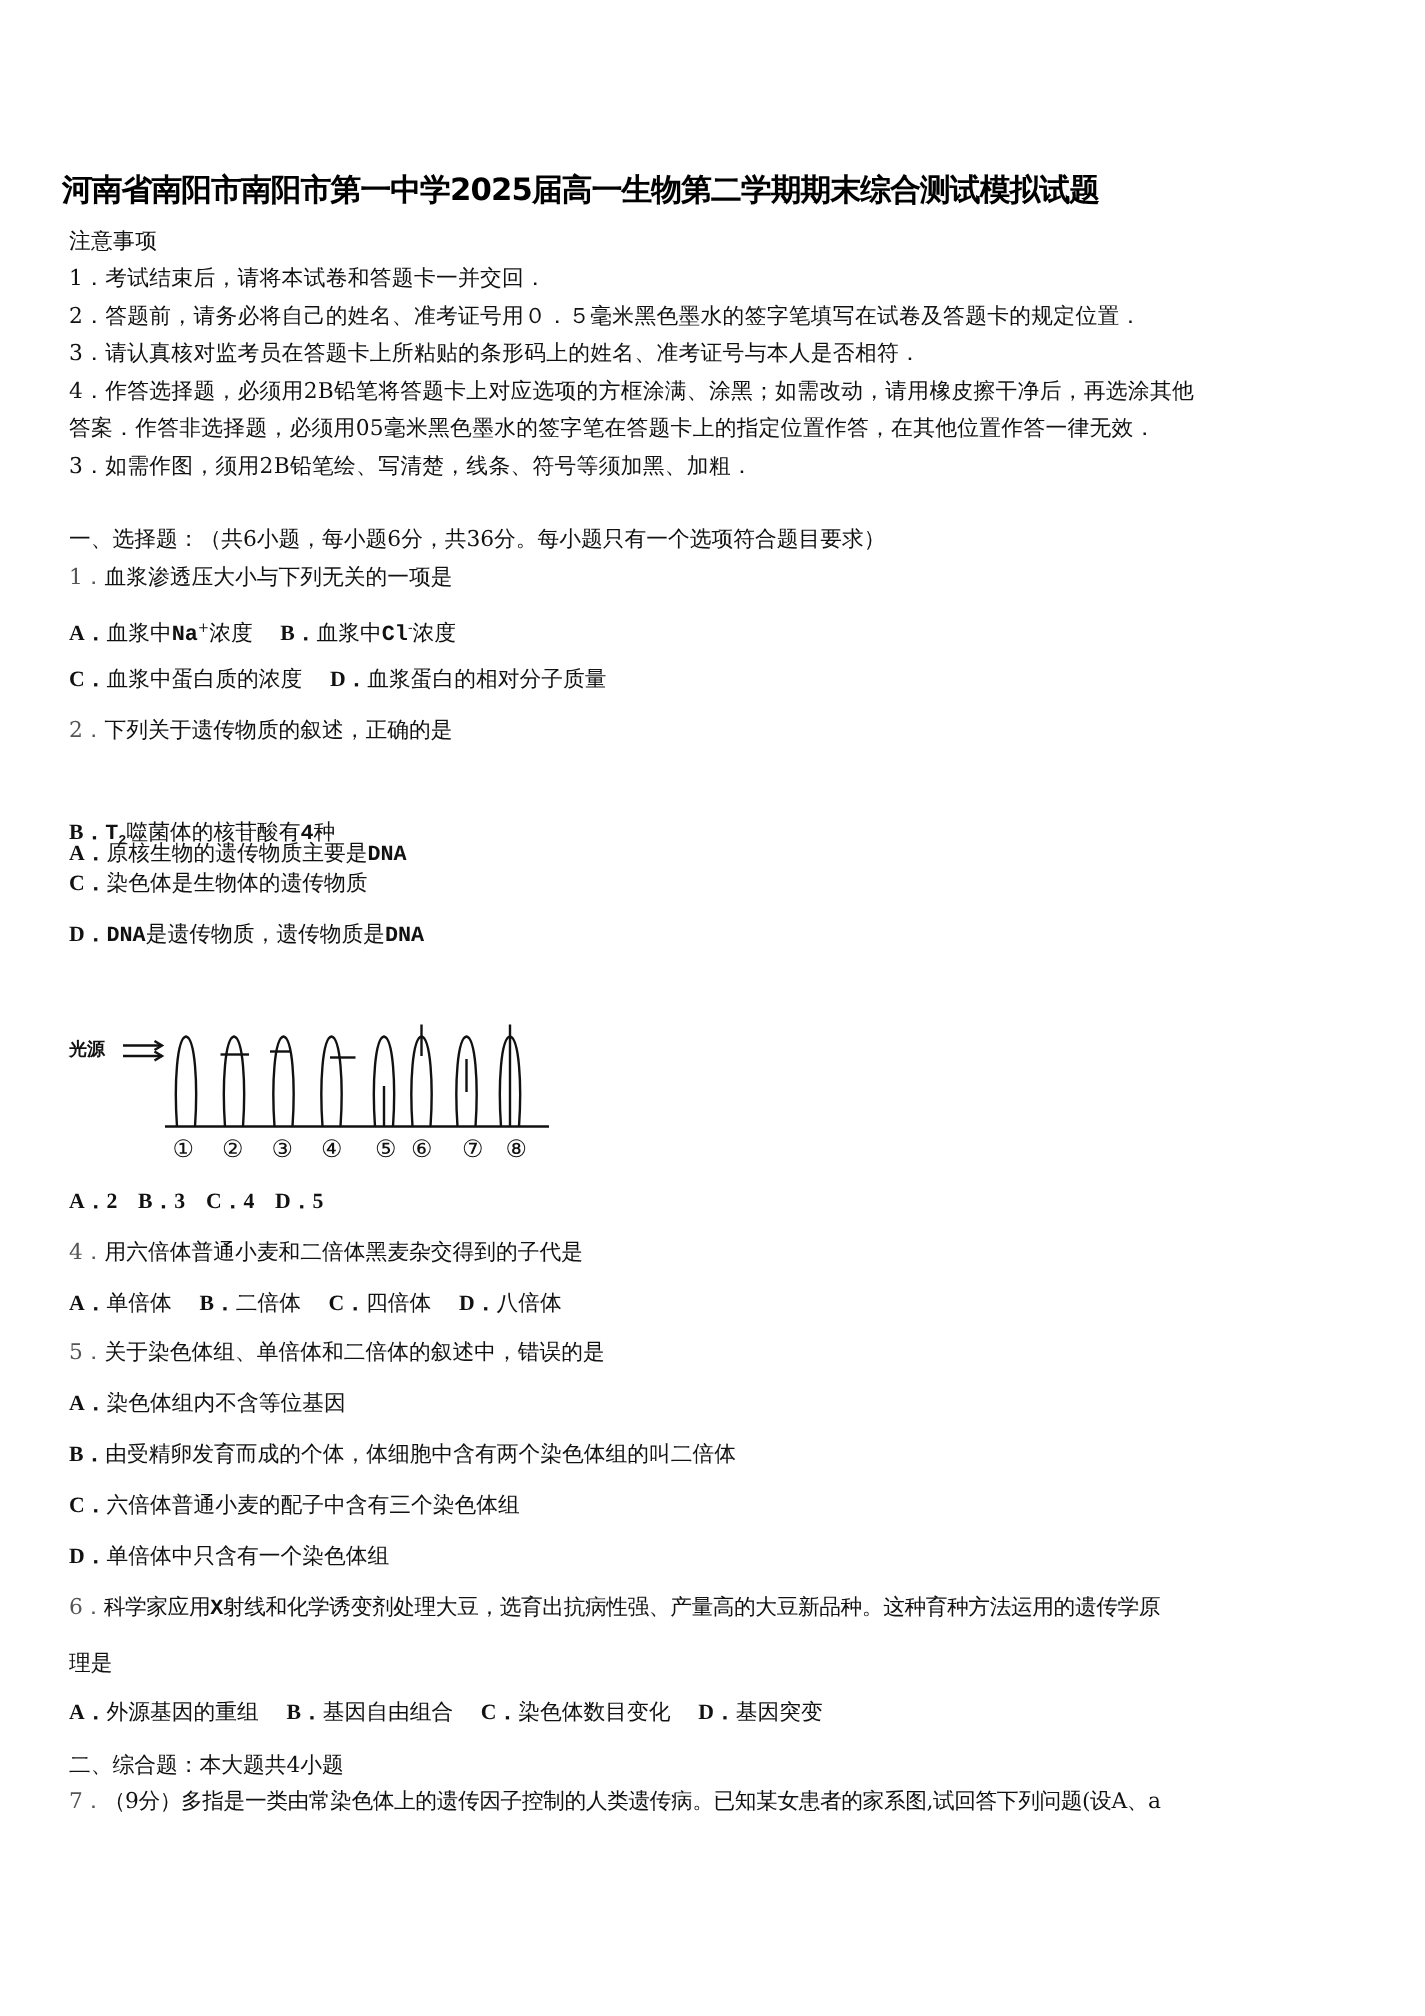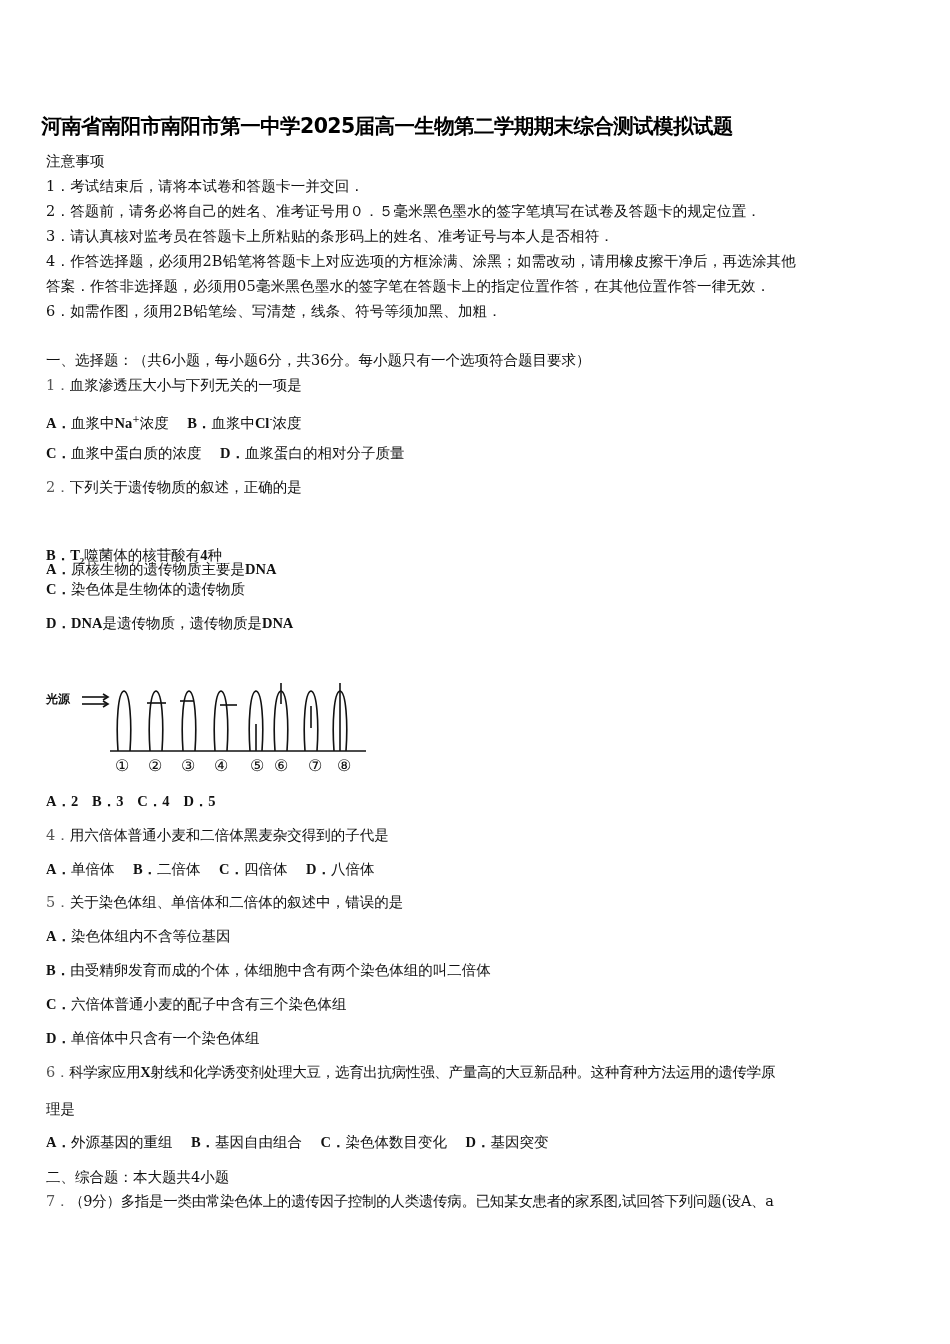--- a/index.html
+++ b/index.html
@@ -7,39 +7,39 @@
          font-family: "DejaVu Serif", "Liberation Serif", serif; color: #111; }
   .page { position: absolute; left: 0; top: 0; width: 950px; height: 1344px; }
   .title { position: absolute; left: 0; top: 112px; width: 774px; text-align: center;
            font-family: "DejaVu Sans", "Liberation Sans", sans-serif; font-weight: bold;
            font-size: 20.5px; letter-spacing: -0.6px; color: #000; }
   .line { position: absolute; left: 46px; font-size: 14.5px; white-space: nowrap; line-height: 18px; }
   .notice { letter-spacing: 0.2px; }
   .q { font-size: 14.5px; }
   .qnum { color: #555; }
   .opt b { font-family: "Liberation Serif", serif; font-weight: bold; }
-  .bold-en { font-family: Liberation Serif, serif; font-weight: bold; }
+  .bold-en { font-family: Liberation Mono, monospace; font-weight: bold; }
   sup, sub { font-size: 9px; }
   .figure { position: absolute; left: 44px; top: 682px; width: 330px; height: 100px; }
   .sec { font-size: 14.5px; }
 </style>
 </head>
 <body>
 
 <div class="page">
 
   <div class="title">河南省南阳市南阳市第一中学2025届高一生物第二学期期末综合测试模拟试题</div>
 
   <div class="line notice" style="top:152px;">注意事项</div>
   <div class="line notice" style="top:177px;">1．考试结束后，请将本试卷和答题卡一并交回．</div>
   <div class="line notice" style="top:202px;">2．答题前，请务必将自己的姓名、准考证号用０．５毫米黑色墨水的签字笔填写在试卷及答题卡的规定位置．</div>
   <div class="line notice" style="top:227px;">3．请认真核对监考员在答题卡上所粘贴的条形码上的姓名、准考证号与本人是否相符．</div>
   <div class="line notice" style="top:252px;">4．作答选择题，必须用2B铅笔将答题卡上对应选项的方框涂满、涂黑；如需改动，请用橡皮擦干净后，再选涂其他</div>
   <div class="line notice" style="top:277px;">答案．作答非选择题，必须用05毫米黑色墨水的签字笔在答题卡上的指定位置作答，在其他位置作答一律无效．</div>
-  <div class="line notice" style="top:302px;">6．如需作图，须用2B铅笔绘、写清楚，线条、符号等须加黑、加粗．</div>
+  <div class="line notice" style="top:302px;">3．如需作图，须用2B铅笔绘、写清楚，线条、符号等须加黑、加粗．</div>
 
   <div class="line sec" style="top:351px;">一、选择题：（共6小题，每小题6分，共36分。每小题只有一个选项符合题目要求）</div>
 
   <div class="line q" style="top:376px;">
     <span class="qnum">1．</span><span>血浆渗透压大小与下列无关的一项是</span>
   </div>
   <div class="line q opt" style="top:410px;">
     <b>A．</b><span>血浆中</span><span class="bold-en">Na</span><sup>+</sup><span>浓度</span>
     &nbsp;&nbsp;&nbsp;<b>B．</b><span>血浆中</span><span class="bold-en">Cl</span><sup>-</sup><span>浓度</span>
   </div>

